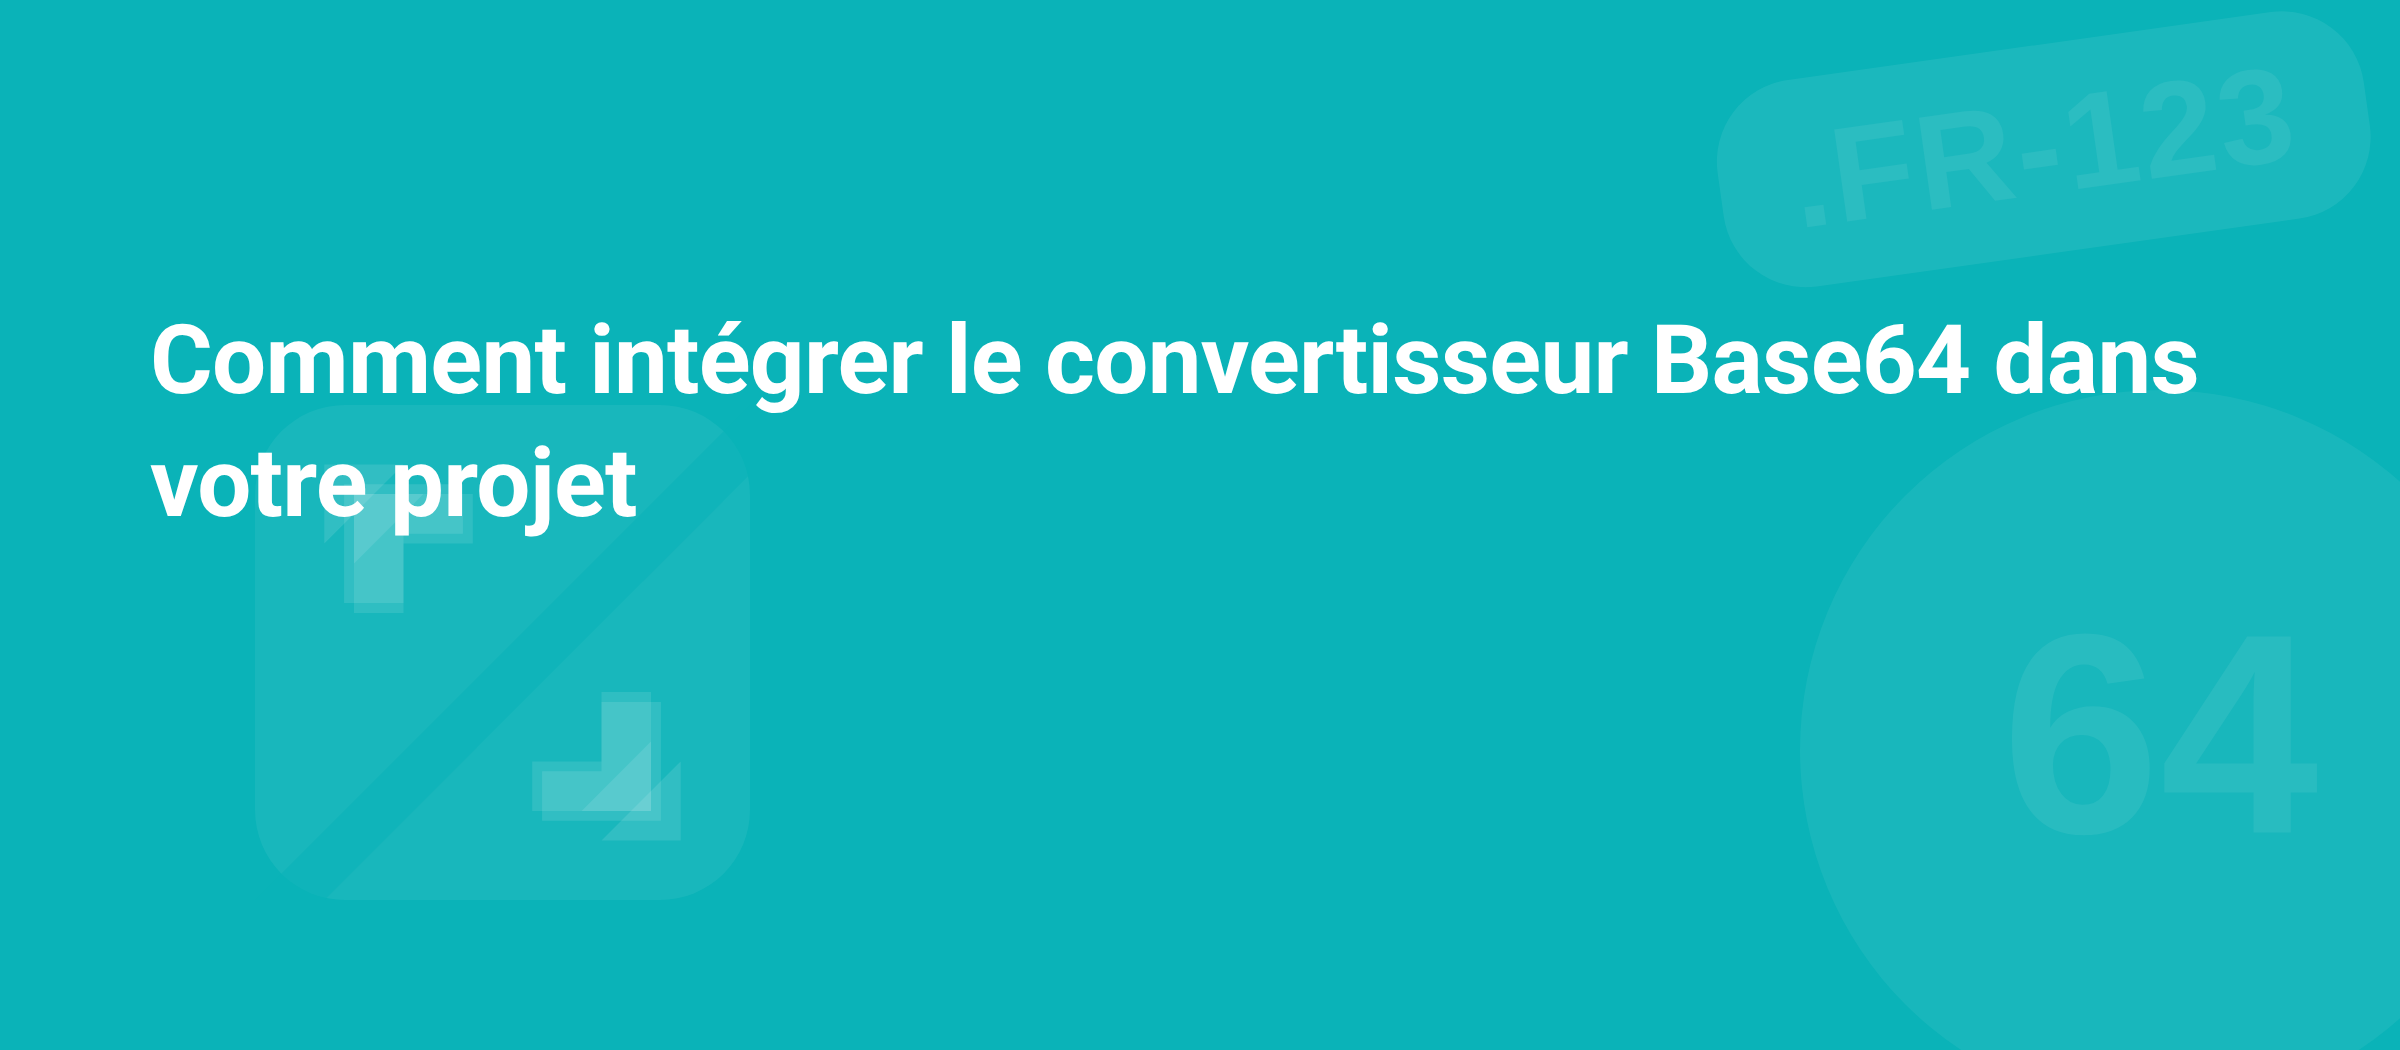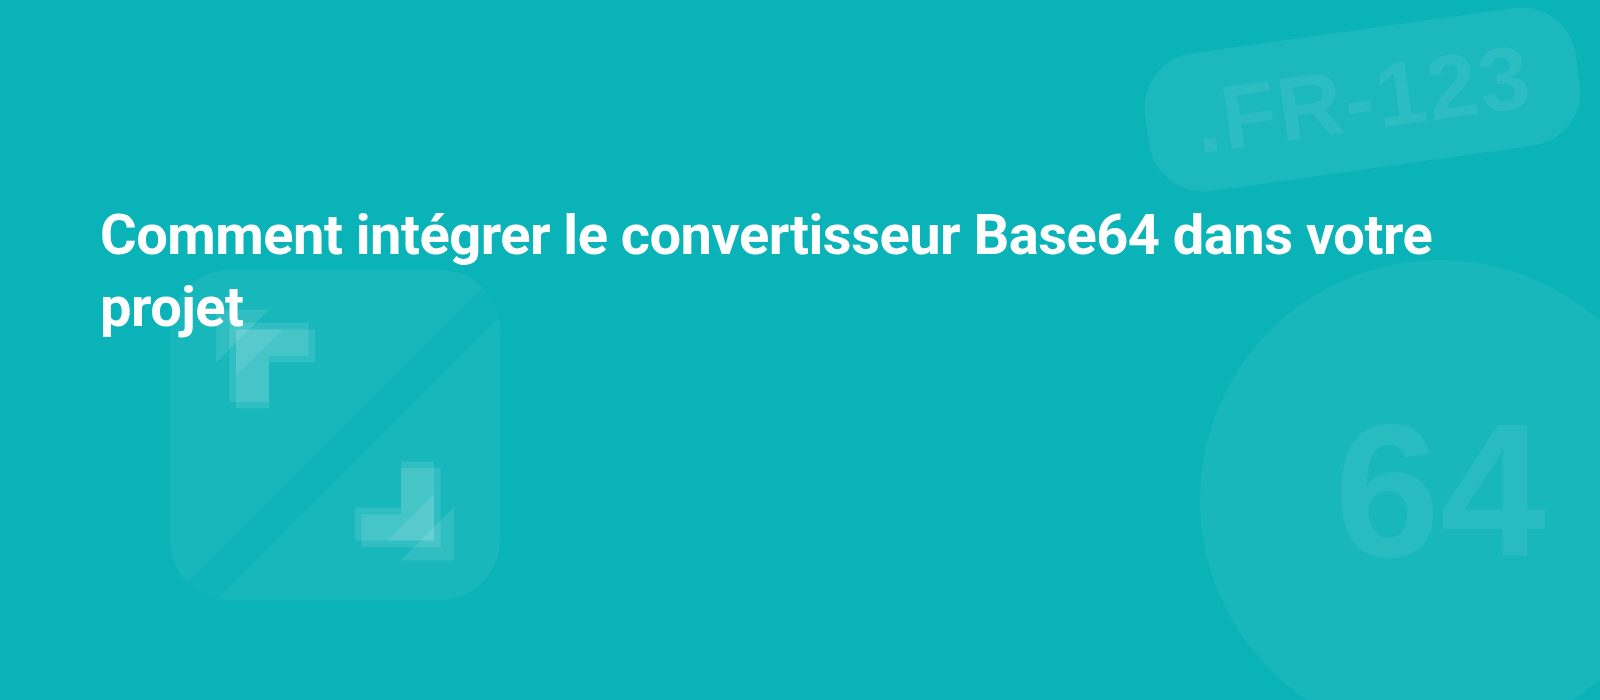--- a/index.html
+++ b/index.html
@@ -84,21 +84,21 @@
   }
 
   
   .heading {
     position: absolute;
     top: 200px;
     left: 100px;
     right: 100px;
     color: #ffffff;
     font-weight: 700;
-    font-size: 56px;
+    font-size: 64px;
     line-height: 1.28;
     letter-spacing: -0.5px;
   }
 </style>
 </head>
 <body>
 
 <div class="bg-layer">
 
   <div class="fr-badge">.FR-123</div>

